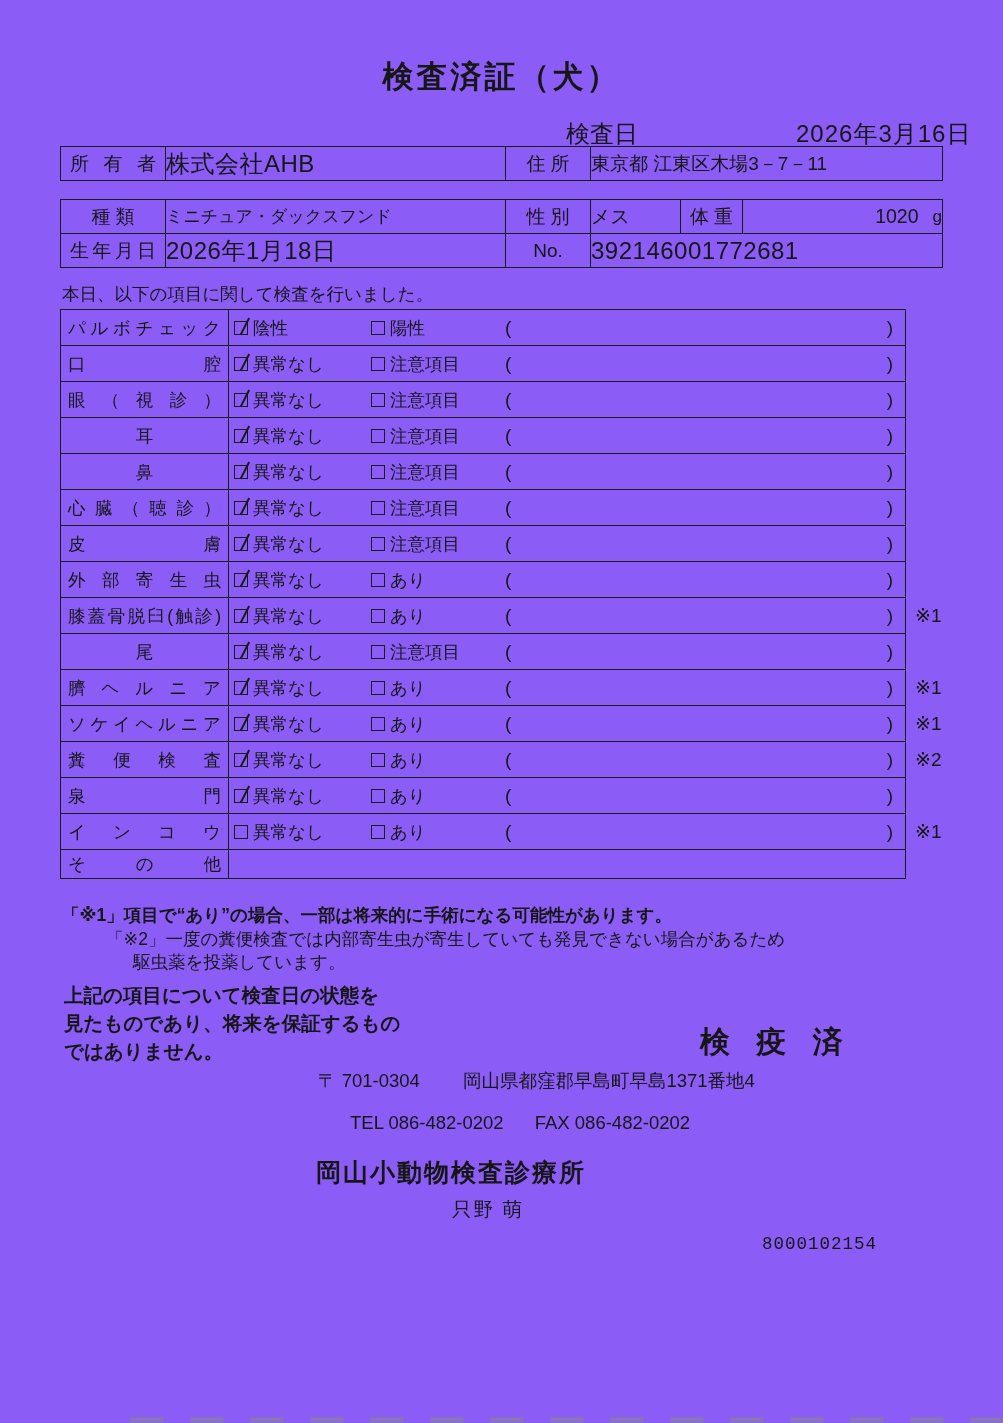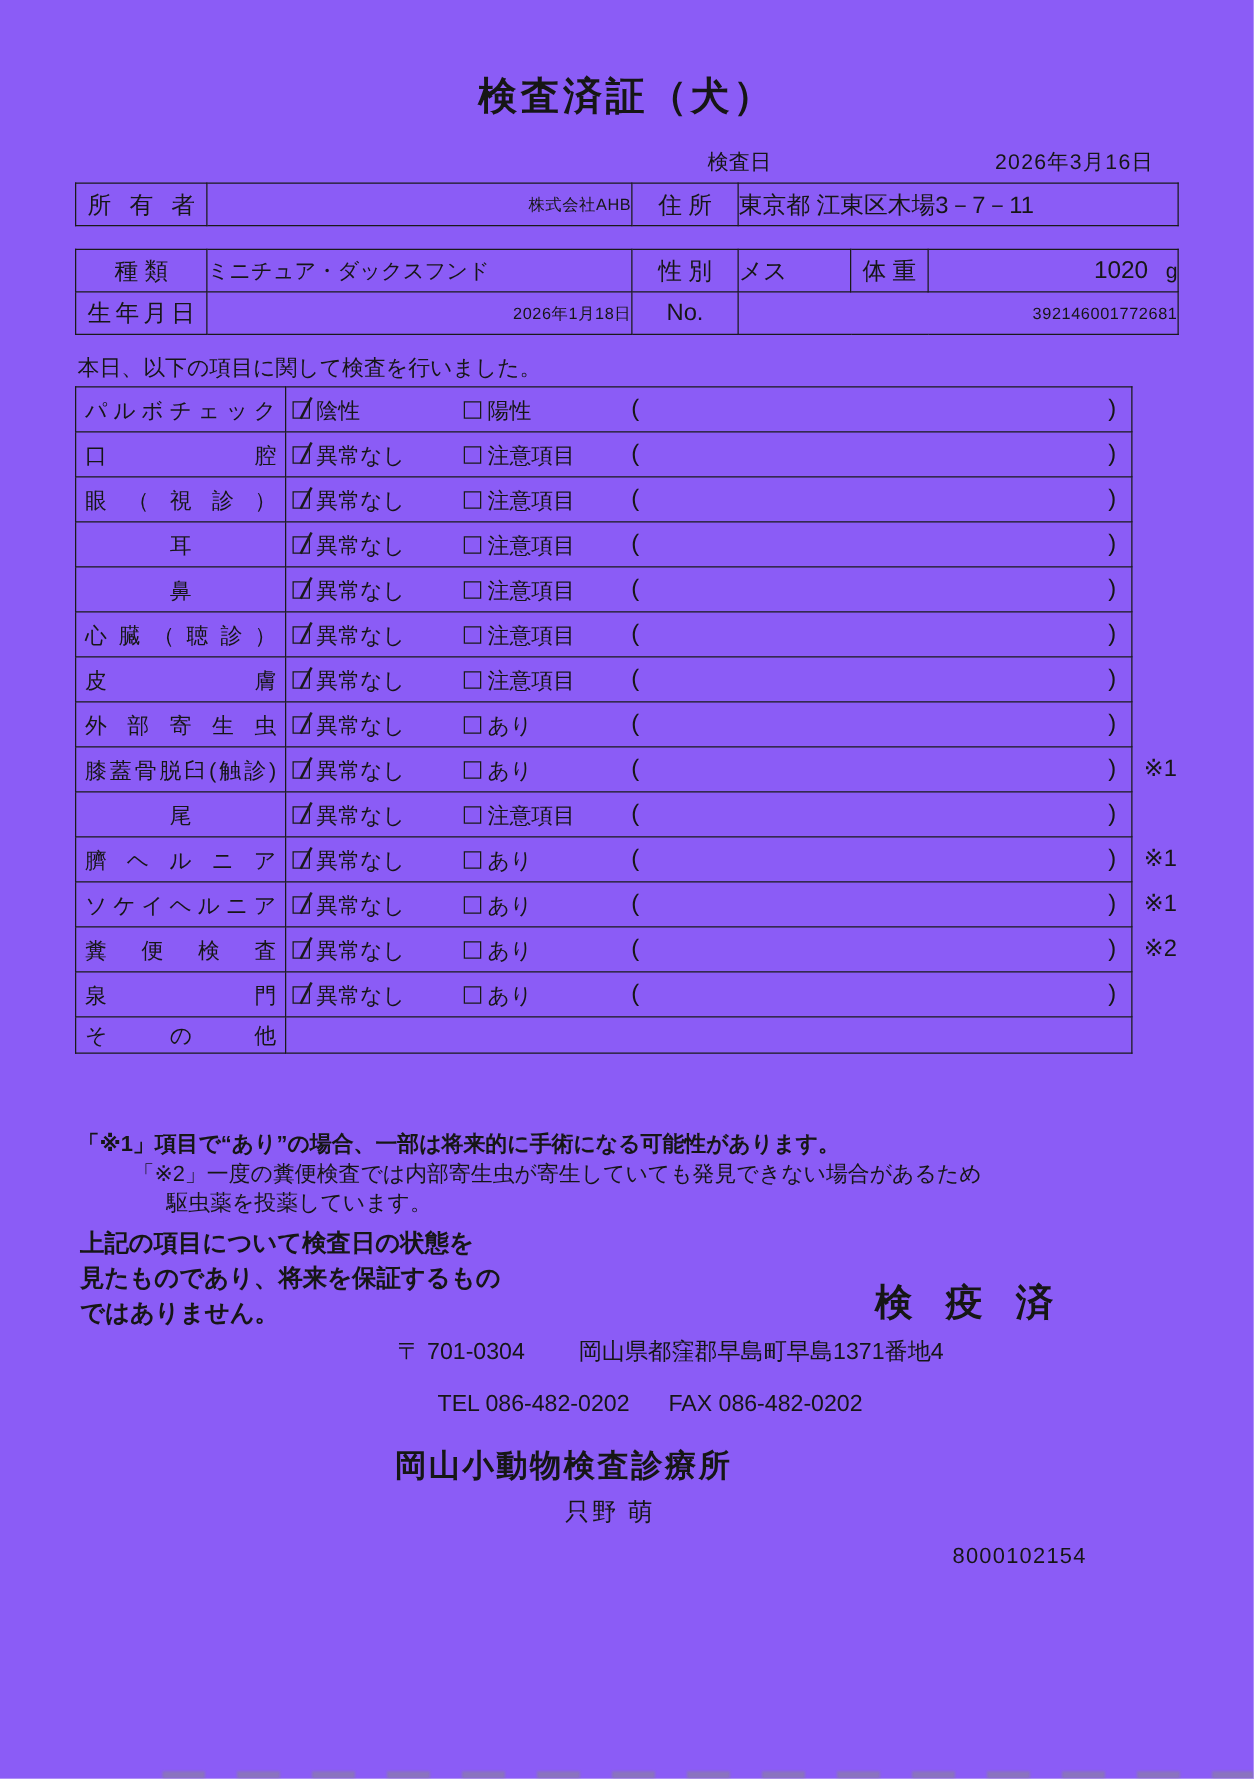--- a/index.html
+++ b/index.html
@@ -10,35 +10,35 @@
     font-family:"Liberation Sans","DejaVu Sans",sans-serif;
     color:#161616;
   }
   .sheet { position:relative; width:1003px; height:1423px; background:#8b5cf6; overflow:hidden; }
 
   .title {
     position:absolute; top:56px; left:0; width:100%;
     text-align:center; font-size:31px; font-weight:600; letter-spacing:3px;
   }
 
-  .date-row { position:absolute; top:118px; left:0; width:100%; height:26px; font-size:17px; }
+  .date-row { position:absolute; top:118px; left:0; width:100%; height:26px; font-size:24px; }
   .date-row .lab { position:absolute; left:566px; }
   .date-row .val { position:absolute; left:786px; letter-spacing:1px; }
 
   table { border-collapse:collapse; table-layout:fixed; }
   .hdr-table td { border:1.8px solid #1a1a1a; height:34px; padding:0; font-size:19px; overflow:hidden; }
   .hdr-table { position:absolute; left:60px; width:882px; }
   .owner-table { top:146px; }
   .pet-table { top:199px; }
 
   .lbl { text-align:center; letter-spacing:5px; text-indent:5px; font-size:18.5px; }
   .lbl.justify { text-align:justify; text-align-last:justify; letter-spacing:0; text-indent:0; padding:0 9px; }
   .lbl.latin { letter-spacing:0; text-indent:0; }
   .val { padding-left:10px; text-align:left; }
-  .val.big { font-size:13px; letter-spacing:.5px;text-align:right; }
+  .val.big { font-size:24px; letter-spacing:.5px; }
   .val.breed { font-size:17px; }
   .weight-cell { padding:0 14px 0 10px; }
   .weight-flex { display:flex; justify-content:flex-end; align-items:center; gap:14px; }
   .weight-flex .num { font-size:19.5px; }
   .weight-flex .unit { font-size:17px; }
 
   .intro { position:absolute; top:282px; left:62px; font-size:17.5px; }
 
   .insp-table { position:absolute; top:309px; left:60px; }
   .insp-table td { height:36px; }
@@ -72,21 +72,21 @@
   .disclaimer { position:absolute; top:981px; left:64px; font-size:19.5px; font-weight:700; line-height:28px; }
 
   .stamp { position:absolute; top:1022px; left:700px; font-size:30px; font-weight:600; letter-spacing:9px; }
 
   .addr-line { position:absolute; top:1068px; left:318px; font-size:18.5px; }
   .addr-line .street { margin-left:38px;margin-top:12px; }
   .tel-line { position:absolute; top:1112px; left:318px; font-size:18.5px;margin-left:32px; }
   .tel-line .fax { margin-left:26px; }
   .clinic { position:absolute; top:1156px; left:316px; font-size:25px; font-weight:600; letter-spacing:2px; }
   .person { position:absolute; top:1196px; left:452px; font-size:19.5px; letter-spacing:2px; }
-  .code { position:absolute; top:1234px; left:762px; font-size:17.5px; letter-spacing:1px; }
+  .code { position:absolute; top:1234px; left:762px; font-size:17.5px; letter-spacing:1px;font-family:Liberation Mono, monospace; }
 
   .scan-edge {
     position:absolute; left:130px; right:0; bottom:0; height:6px;
     background:repeating-linear-gradient(90deg,#8a8a8a 0 34px, transparent 34px 60px);
     opacity:.5; filter:blur(1px);
   }
 </style>
 </head>
 <body>
 
@@ -444,20 +444,40 @@
           </span>
           <span class="paren">
             <span class="p-open">(</span>
             <span class="p-close">)</span>
           </span>
         </div>
       </td>
       <td class="note-cell"></td>
     </tr>
 
+    <tr>
+      <td class="item-cell">インコウ</td>
+      <td class="content-cell">
+        <div class="content-flex">
+          <span class="opt opt1">
+            <span class="checkbox"></span>
+            <span class="opt-label">異常なし</span>
+          </span>
+          <span class="opt opt2">
+            <span class="checkbox"></span>
+            <span class="opt-label">あり</span>
+          </span>
+          <span class="paren">
+            <span class="p-open">(</span>
+            <span class="p-close">)</span>
+          </span>
+        </div>
+      </td>
+      <td class="note-cell">※1</td>
+    </tr>
 
     <tr>
       <td class="item-cell">その他</td>
       <td class="content-cell">
         <div class="content-flex">
           <span class="opt opt1" style="visibility: hidden;">
             <span class="checkbox"></span>
             <span class="opt-label"></span>
           </span>
           <span class="opt opt2" style="visibility: hidden;">

